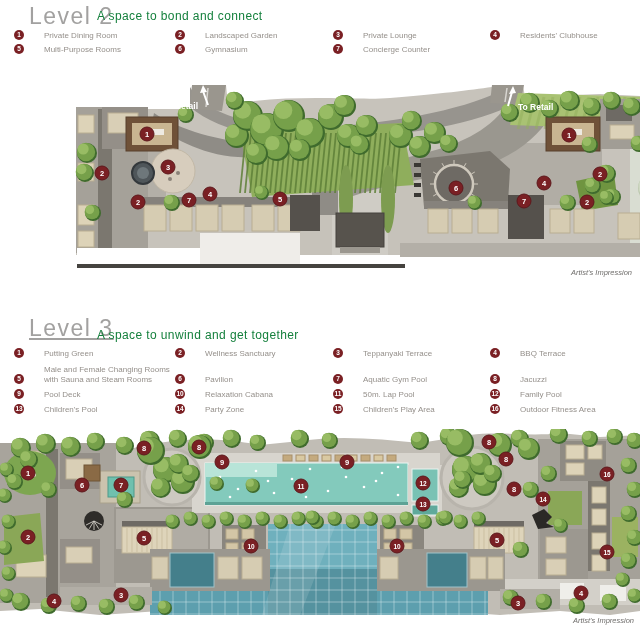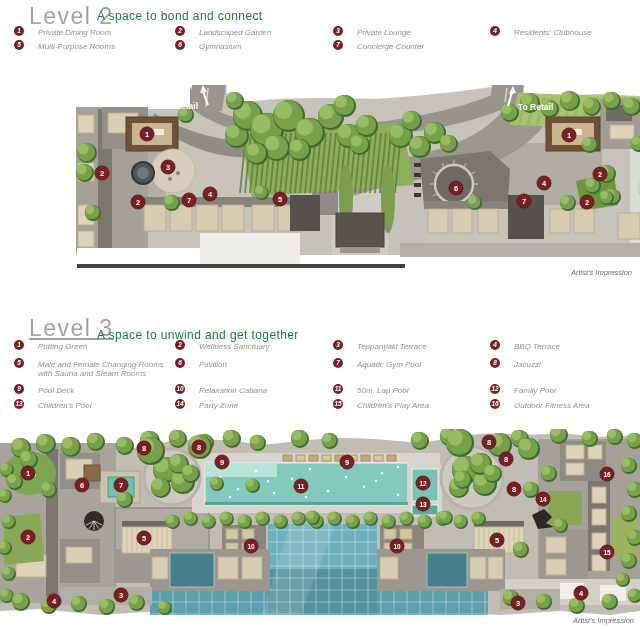--- a/index.html
+++ b/index.html
@@ -5,22 +5,22 @@
   html,body{margin:0;padding:0;background:#fff;}
   #page{position:relative;width:640px;height:629px;background:#fff;overflow:hidden;
         font-family:"Liberation Sans",sans-serif;}
   .lvl-title{position:absolute;left:29px;font-size:23px;font-weight:300;color:#a2a1a0;
              letter-spacing:1.5px;}
   .lvl-sub{position:absolute;left:97px;font-size:12px;color:#15803d;letter-spacing:.4px;}
   .legend{position:absolute;left:14px;display:grid;
           grid-template-columns:161px 158px 157px 1fr;}
   #legend2{top:26px;grid-template-rows:14px 14px;}
   #legend3{top:340px;grid-template-rows:18px 26px 15px 15px;}
-  .li{display:flex;align-items:flex-start;gap:14px;font-size:8px;color:#95908b;
-      line-height:9.5px;font-style:italic;}
+  .li{display:flex;align-items:flex-end;gap:20px;font-size:8px;color:#95908b;
+      line-height:9.5px;}
   .badge{flex:0 0 auto;width:10px;height:10px;border-radius:50%;background:#7a2024;
          color:#fff;font-size:6.5px;font-weight:bold;display:flex;align-items:center;
          justify-content:center;}
   .lbl{white-space:pre-line;padding-top:1.5px;}
   .plan{position:absolute;left:0;width:640px;}
   #plan2{top:85px;height:195px;padding-left:40px;}
   #plan3{top:429px;height:200px;}
   .plan svg{display:block;width:640px;}
 </style>
 </head>

